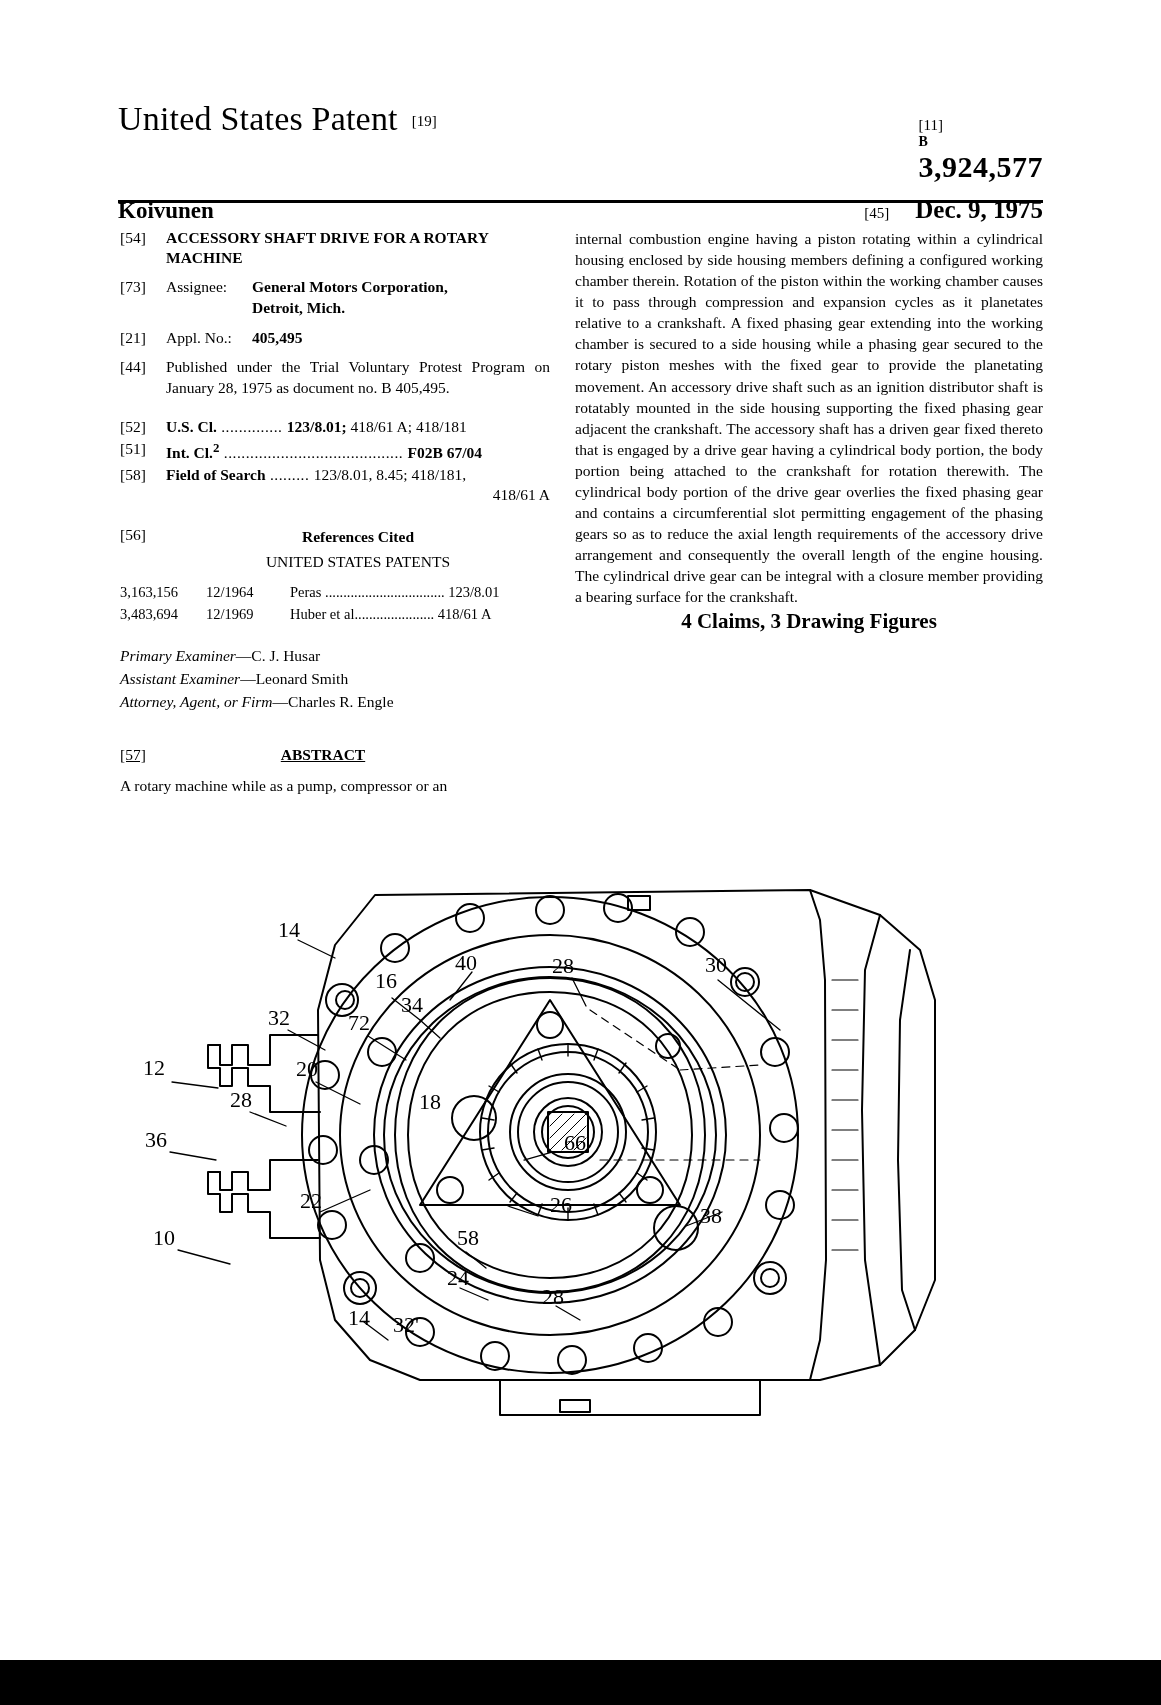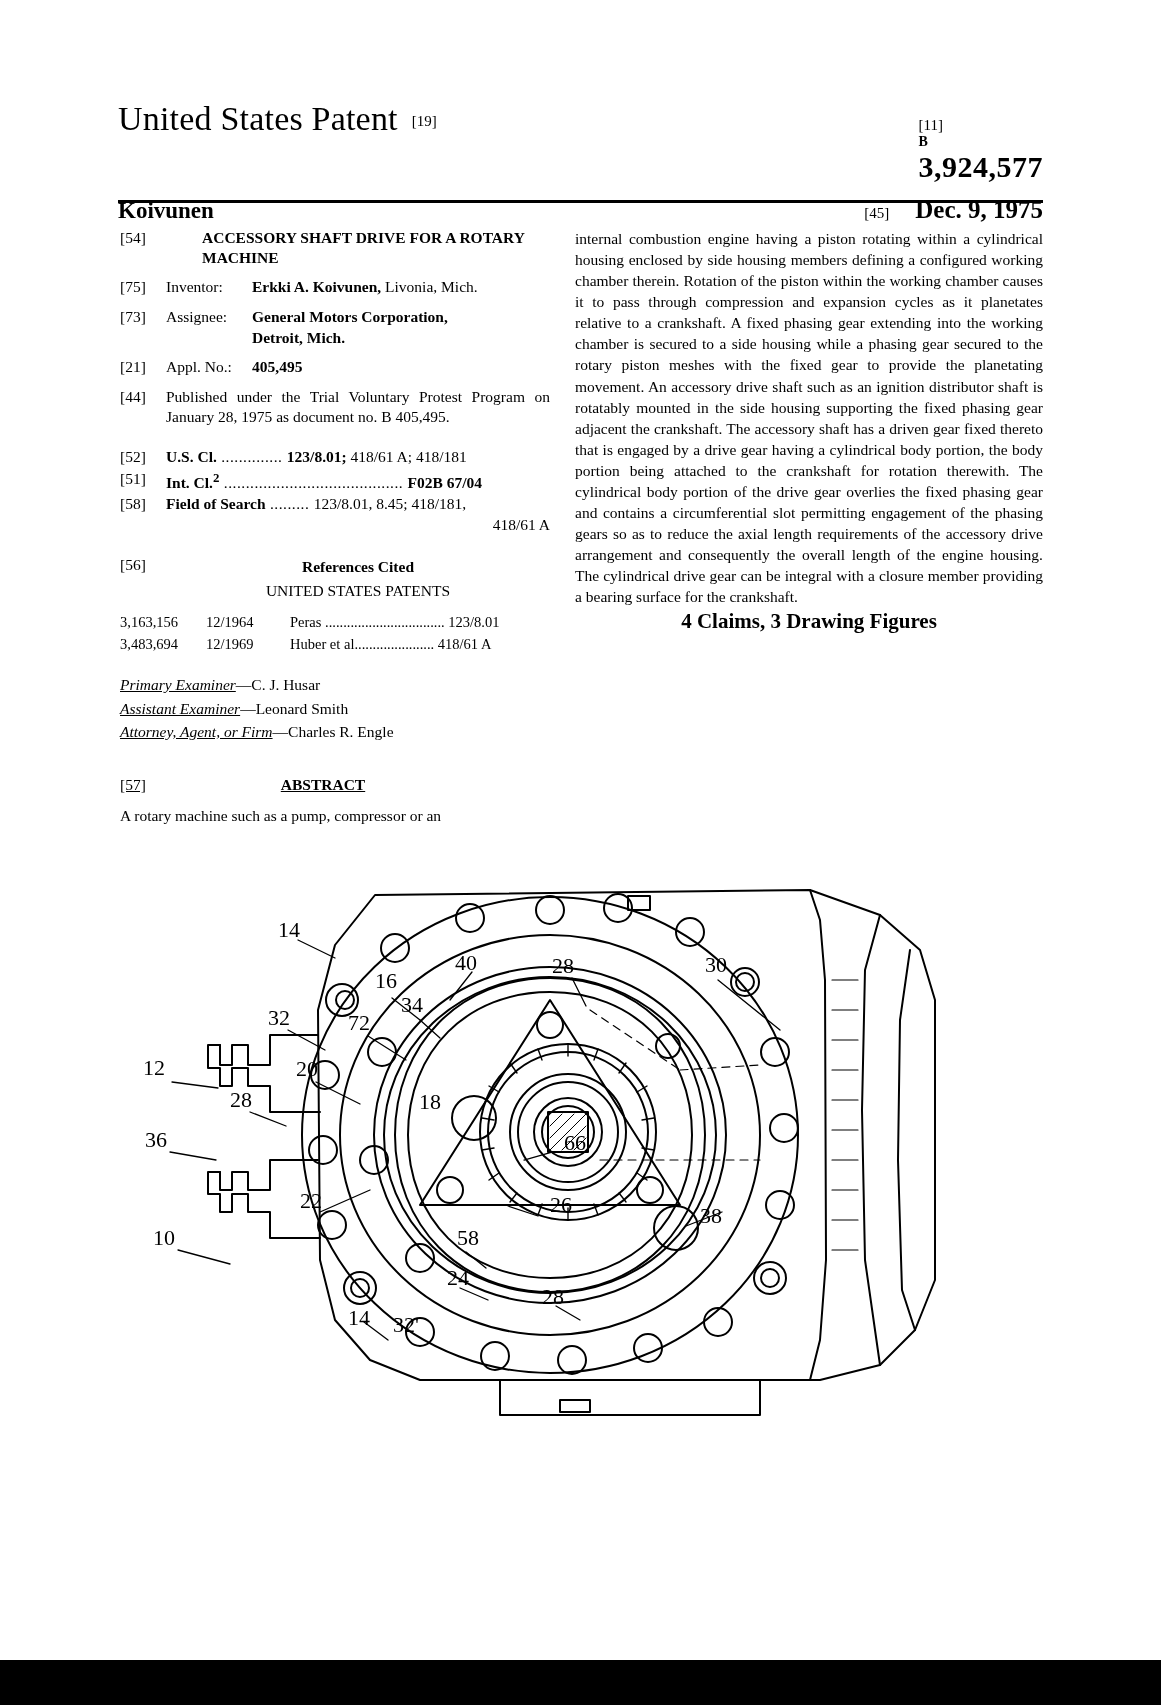--- a/index.html
+++ b/index.html
@@ -131,21 +131,20 @@
     flex: 1 1 auto;
   }
   .fld .valwide {
     flex: 1 1 auto;
   }
   .b { font-weight: bold; }
 
   .title54 {
     font-weight: bold;
     line-height: 1.3;
-    margin-left: 36px;
   }
   .blk-gap { height: 10px; }
 
   .cls-row {
     display: flex;
     margin-bottom: 1px;
   }
   .cls-row .code { width: 46px; flex: 0 0 46px; }
   .cls-row .body { flex: 1 1 auto; }
   .dots { letter-spacing: 0.5px; }
@@ -166,21 +165,21 @@
     line-height: 1.5;
   }
   .ref-row .num { width: 86px; flex: 0 0 86px; }
   .ref-row .date { width: 84px; flex: 0 0 84px; }
   .ref-row .who { flex: 1 1 auto; }
 
   .exam {
     margin-top: 18px;
     line-height: 1.5;
   }
-  .exam i { font-style: italic; text-decoration: underline; }
+  .exam i { font-style: italic; }
 
   .abs-head {
     margin-top: 32px;
     display: flex;
     text-decoration: underline;
   }
   .abs-head .code { width: 46px; flex: 0 0 46px; }
   .abs-head .t {
     flex: 1 1 auto;
     text-align: center;
@@ -242,25 +241,20 @@
   </div>
   <div class="rule"></div>
 
   <div class="col-left">
 
     <div class="fld">
       <span class="code">[54]</span>
       <span class="valwide title54">ACCESSORY SHAFT DRIVE FOR A ROTARY MACHINE</span>
     </div>
 
-    <div class="fld">
-      <span class="code">[75]</span>
-      <span class="lbl">Inventor:</span>
-      <span class="val"><span class="b">Erkki A. Koivunen,</span><span> Livonia, Mich.</span></span>
-    </div>
 
     <div class="fld">
       <span class="code">[73]</span>
       <span class="lbl">Assignee:</span>
       <span class="val">
         <span class="b">General Motors Corporation,</span><br>
         <span class="b">Detroit, Mich.</span>
       </span>
     </div>
 
@@ -319,21 +313,21 @@
     <div class="exam">
       <div><i>Primary Examiner</i><span>—C. J. Husar</span></div>
       <div><i>Assistant Examiner</i><span>—Leonard Smith</span></div>
       <div><i>Attorney, Agent, or Firm</i><span>—Charles R. Engle</span></div>
     </div>
 
     <div class="abs-head">
       <span class="code">[57]</span>
       <span class="t">ABSTRACT</span>
     </div>
-    <div class="abs-first">A rotary machine such as a pump, compressor or an</div>
+    <div class="abs-first">A rotary machine while as a pump, compressor or an</div>
   </div>
 
   <div class="col-right">
     <div>internal combustion engine having a piston rotating within a cylindrical housing enclosed by side housing members defining a configured working chamber therein. Rotation of the piston within the working chamber causes it to pass through compression and expansion cycles as it planetates relative to a crankshaft. A fixed phasing gear extending into the working chamber is secured to a side housing while a phasing gear secured to the rotary piston meshes with the fixed gear to provide the planetating movement. An accessory drive shaft such as an ignition distributor shaft is rotatably mounted in the side housing supporting the fixed phasing gear adjacent the crankshaft. The accessory shaft has a driven gear fixed thereto that is engaged by a drive gear having a cylindrical body portion, the body portion being attached to the crankshaft for rotation therewith. The cylindrical body portion of the drive gear overlies the fixed phasing gear and contains a circumferential slot permitting engagement of the phasing gears so as to reduce the axial length requirements of the accessory drive arrangement and consequently the overall length of the engine housing. The cylindrical drive gear can be integral with a closure member providing a bearing surface for the crankshaft.</div>
     <div class="claims-line">4 Claims, 3 Drawing Figures</div>
   </div>
 
   <div class="figure">
     <svg viewBox="0 0 925 600" width="925" height="600">
       <g fill="none" stroke="#000" stroke-width="2" stroke-linejoin="round" stroke-linecap="round">

